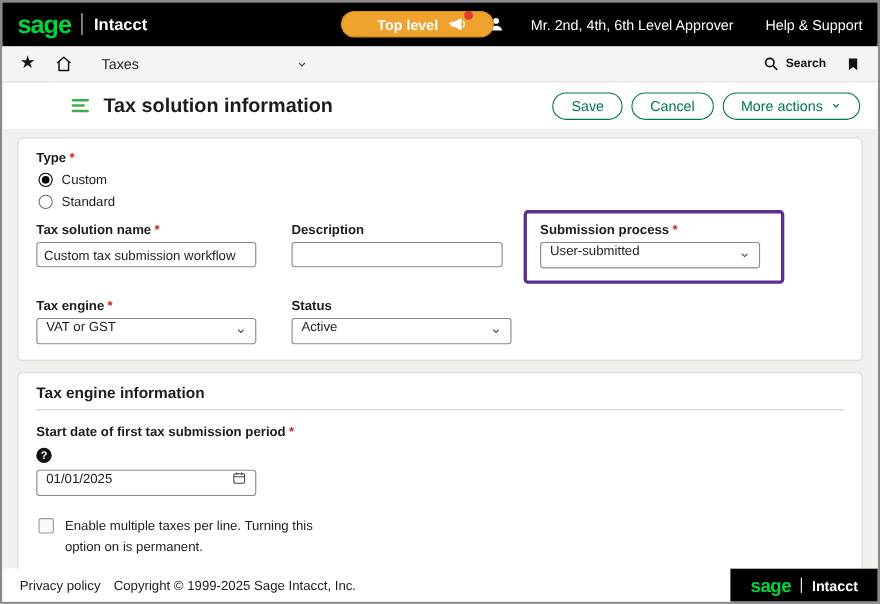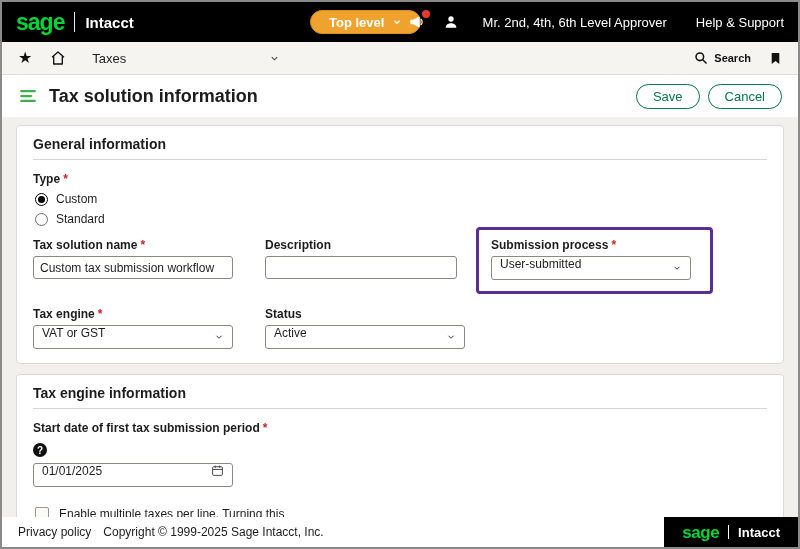--- a/index.html
+++ b/index.html
@@ -10,36 +10,36 @@
   }
 
   
   .topbar { flex:0 0 40px; background:#000; color:#fff; display:flex; align-items:center; padding:0 14px; position:relative; }
   .brand { display:flex; align-items:center; gap:10px; }
   .sage-logo { color:#00D639; font-size:23px; font-weight:bold; letter-spacing:-1px; line-height:1; }
   .brand-sep { width:1px; height:20px; background:#fff; opacity:.9; }
   .product-name { font-size:15px; font-weight:bold; }
   .top-level-btn { position:absolute; left:308px; top:8px; height:24px; background:#F0A22E; border:1px solid #d88f1d;
     border-radius:12px; color:#fff; font-weight:bold; font-size:13px; display:flex; align-items:center; gap:8px;
-    padding:0 18px; cursor:pointer; font-family:inherit;justify-content:flex-end; }
+    padding:0 32px; cursor:pointer; font-family:inherit;justify-content:flex-end; }
   .header-right { margin-left:auto; display:flex; align-items:center; gap:9px; font-size:13px; }
   .icon-wrap { position:relative; display:flex; align-items:center; }
   .badge-dot { position:absolute; top:-3px; right:-4px; width:8px; height:8px; background:#E03C31; border-radius:50%; }
   .user { display:flex; align-items:center; gap:24px; margin-left:8px; }
   .help-support { margin-left:20px; cursor:pointer; }
 
   
   .navbar { flex:0 0 33px; background:#F6F4F1; border-bottom:1px solid #DEDCD7; display:flex; align-items:center; padding:0 16px; gap:18px; }
   .star-glyph { font-size:16px; color:#111; line-height:1; cursor:pointer; }
   .menu-dropdown { display:flex; align-items:center; justify-content:space-between; width:188px; font-size:13px; color:#1d1d1d; margin-left:8px; cursor:pointer; }
   .nav-right { margin-left:auto; display:flex; align-items:center; gap:18px; }
   .search-box { display:flex; align-items:center; gap:6px; font-weight:bold; font-size:11px; color:#111; cursor:pointer; }
 
   
-  .page-header { flex:0 0 42px; background:#fff; display:flex; align-items:center; padding:0 16px; gap:11px; }
+  .page-header { flex:0 0 42px; background:#fff; display:flex; align-items:center; padding:0 16px; gap:11px;margin-left:45px; }
   .page-title { font-size:18px; font-weight:bold; color:#1d1d1d; }
   .actions { margin-left:auto; display:flex; gap:8px; }
   .pill-btn { border:1.5px solid #00784B; color:#00784B; background:#fff; border-radius:14px; padding:4px 16px;
     font-size:13px; display:flex; align-items:center; gap:7px; cursor:pointer; font-family:inherit; }
 
   
   .content { flex:1; background:#F1F0ED; padding:8px 14px 10px; display:flex; flex-direction:column; gap:10px; overflow:hidden; }
   .card { background:#fff; border:1px solid #DBD9D5; border-radius:4px; padding:10px 16px 14px; }
   .section-title { font-size:14px; font-weight:bold; color:#1d1d1d; padding-bottom:7px; border-bottom:1px solid #D8D6D2; margin-bottom:12px; }
 
@@ -166,27 +166,34 @@
         </svg>
     </span>
     <h1 class="page-title">Tax solution information</h1>
     <div class="actions">
       <button class="pill-btn">
         <span>Save</span>
       </button>
       <button class="pill-btn">
         <span>Cancel</span>
       </button>
+      <button class="pill-btn">
+        <span>More actions</span>
+        <span class="chev" style="color:#00784B">
+          <svg width="10" height="10" viewBox="0 0 24 24" fill="none" stroke="currentColor" stroke-width="2.6">
+              <path d="M6 9l6 6 6-6"></path>
+            </svg>
+        </span>
+      </button>
     </div>
   </div>
 
   <main class="content">
 
     <section class="card">
-      <div class="section-title">General information</div>
 
       <div class="field-label">
         <span>Type</span>
           <span class="req">*</span>
       </div>
       <div class="radio-row">
         <span class="radio selected"></span>
         <span>Custom</span>
       </div>
       <div class="radio-row">

